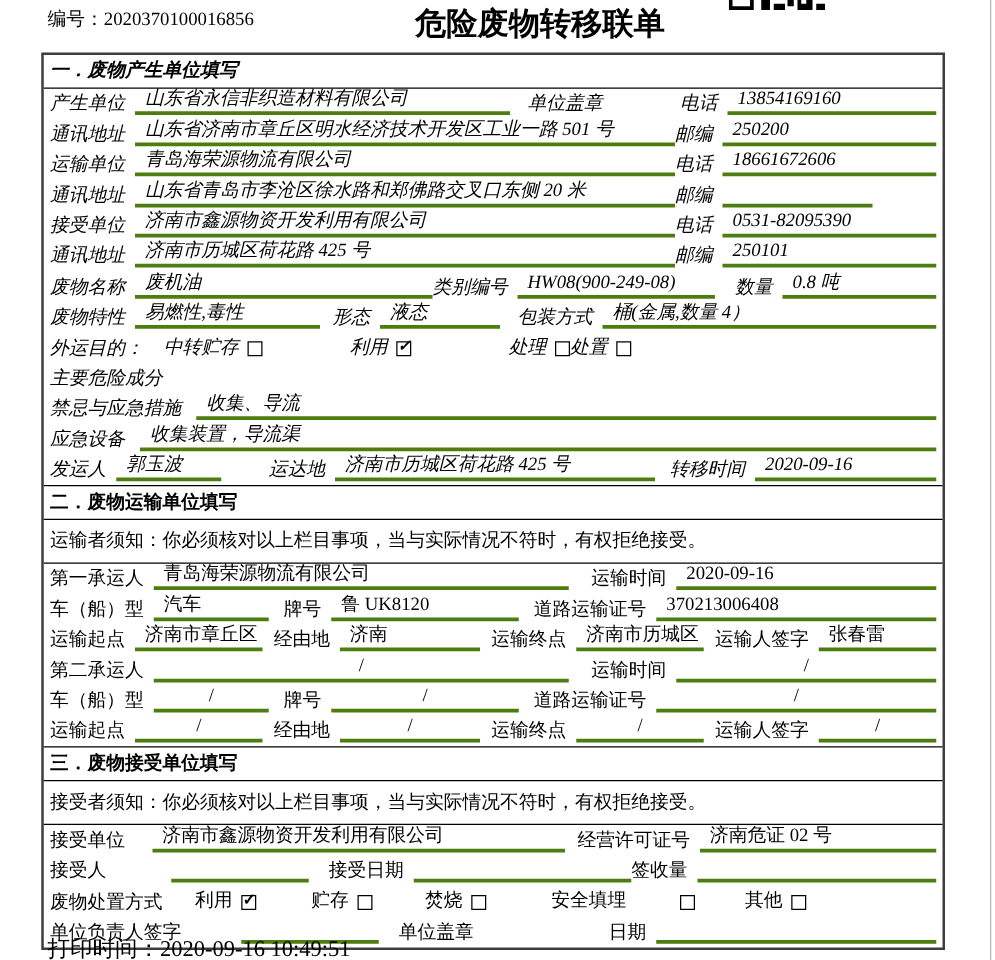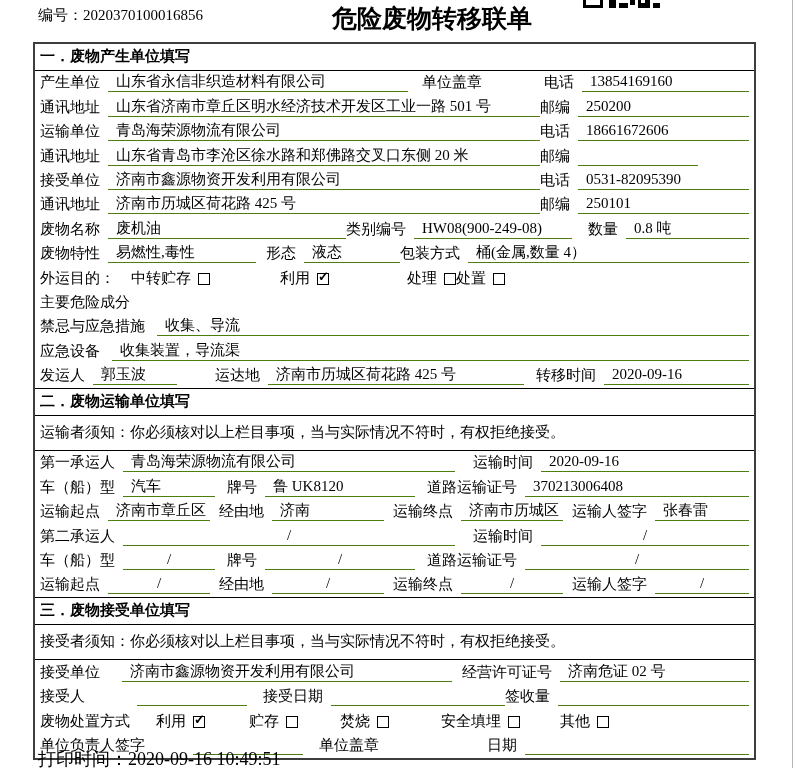--- a/index.html
+++ b/index.html
@@ -27,41 +27,41 @@
     position: absolute; right: 3px; top: 0;
     width: 1px; height: 768px; background: #b5b5b5;
   }
   .form {
     position: absolute; left: 33px; top: 42px;
     width: 723px;
     border: 2px solid #3d3d3d;
     background: #fff;
   }
   .section { border-top: 1.5px solid #000; }
-  .section:first-child { border-top: none; }
+  .section:first-child { border-top: none; font-style: italic; }
   .section-title {
     font-family: "Liberation Sans", "DejaVu Sans", sans-serif;
     font-weight: bold; font-size: 15px;
     padding: 3px 5px 4px 5px;
     border-bottom: 1.2px solid #000;
   }
   .note {
     font-size: 15px;
     padding: 7px 5px 8px 5px;
     border-bottom: 1.2px solid #000;
   }
   .row {
     display: flex; align-items: flex-end;
     height: 24.4px;
     padding: 0 5px 3px 5px;
     font-size: 15px;
   }
   .lbl { white-space: nowrap; flex: 0 0 auto; }
   .fld {
-    border-bottom: 1px solid #4d7c0f;
+    border-bottom: 3px solid #4d7c0f;
     padding: 0 2px 0 8px;
     margin-left: 8px;
     white-space: nowrap;
     min-height: 19px; line-height: 19px;
     flex: 0 0 auto;
   }
   .fld.grow { flex: 1 1 auto; min-width: 40px; }
   .fld.center { text-align: center; padding-left: 2px; }
   .cb { display: inline-flex; align-items: flex-end; white-space: nowrap; flex: 0 0 auto; }
   .cb .cb-label { line-height: 19px; }
@@ -149,21 +149,21 @@
           <span class="lbl">类别编号</span>
           <span class="fld" style="width: 158px;">HW08(900-249-08)</span>
           <span class="lbl" style="margin-left: 16px;">数量</span>
           <span class="fld grow">0.8 吨</span>
         </div>
         <div class="row">
           <span class="lbl">废物特性</span>
           <span class="fld" style="width: 148px;">易燃性,毒性</span>
           <span class="lbl" style="margin-left: 10px;">形态</span>
           <span class="fld" style="width: 96px;">液态</span>
-          <span class="lbl" style="">包装方式</span>
+          <span class="lbl" style="margin-left: 14px;">包装方式</span>
           <span class="fld grow">桶(金属,数量 4）</span>
         </div>
         <div class="row">
           <span class="lbl">外运目的：</span>
           <span class="cb" style="margin-left: 16px;">
             <span class="cb-label">中转贮存</span>
             <span class="box"></span>
           </span>
           <span class="cb" style="margin-left: 70px;">
             <span class="cb-label">利用</span>
@@ -274,21 +274,21 @@
             <span class="box checked"></span>
           </span>
           <span class="cb" style="margin-left: 44px;">
             <span class="cb-label">贮存</span>
             <span class="box"></span>
           </span>
           <span class="cb" style="margin-left: 42px;">
             <span class="cb-label">焚烧</span>
             <span class="box"></span>
           </span>
-          <span class="cb" style="margin-left: 52px;">
+          <span class="cb" style="margin-left: 52px; gap: 36px;">
             <span class="cb-label">安全填埋</span>
             <span class="box"></span>
           </span>
           <span class="cb" style="margin-left: 40px;">
             <span class="cb-label">其他</span>
             <span class="box"></span>
           </span>
         </div>
         <div class="row">
           <span class="lbl">单位负责人签字</span>

